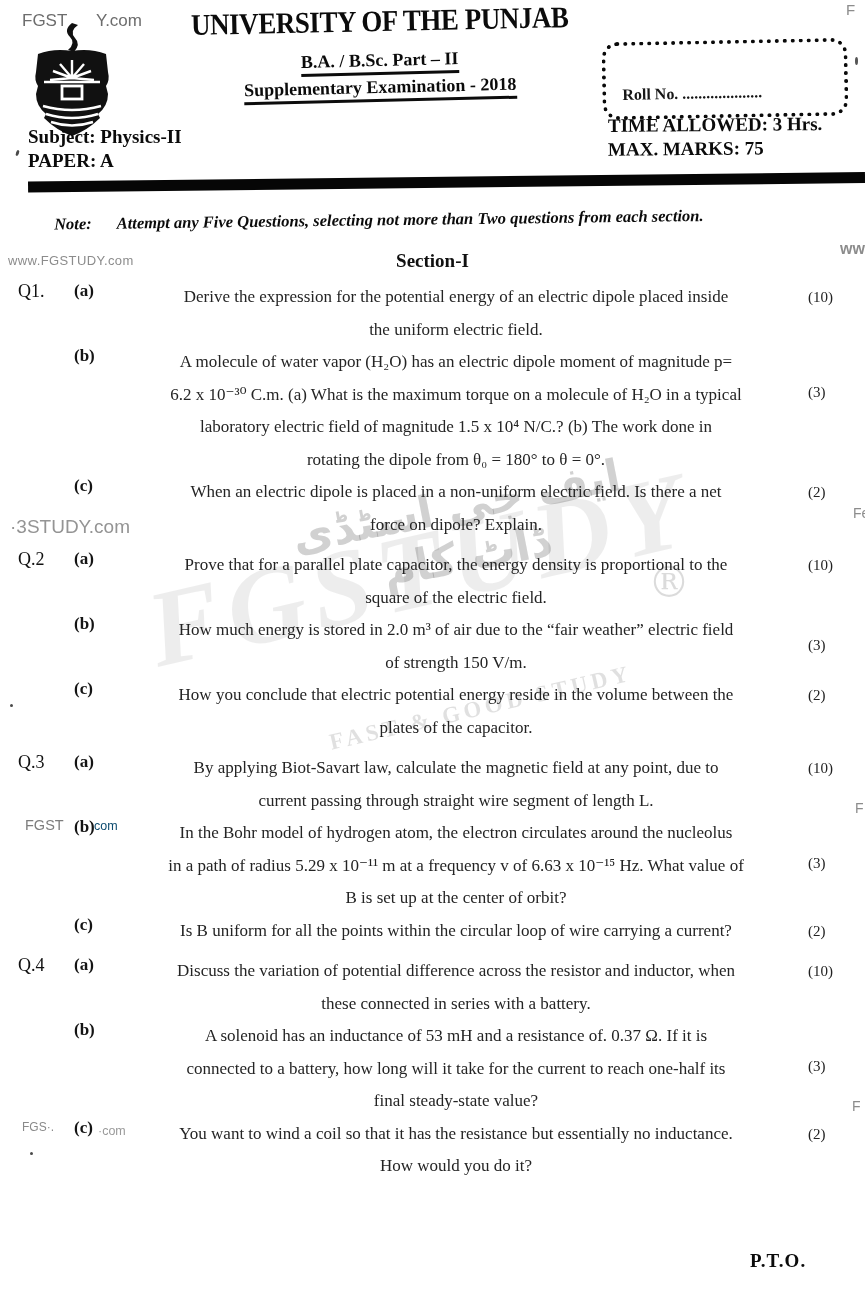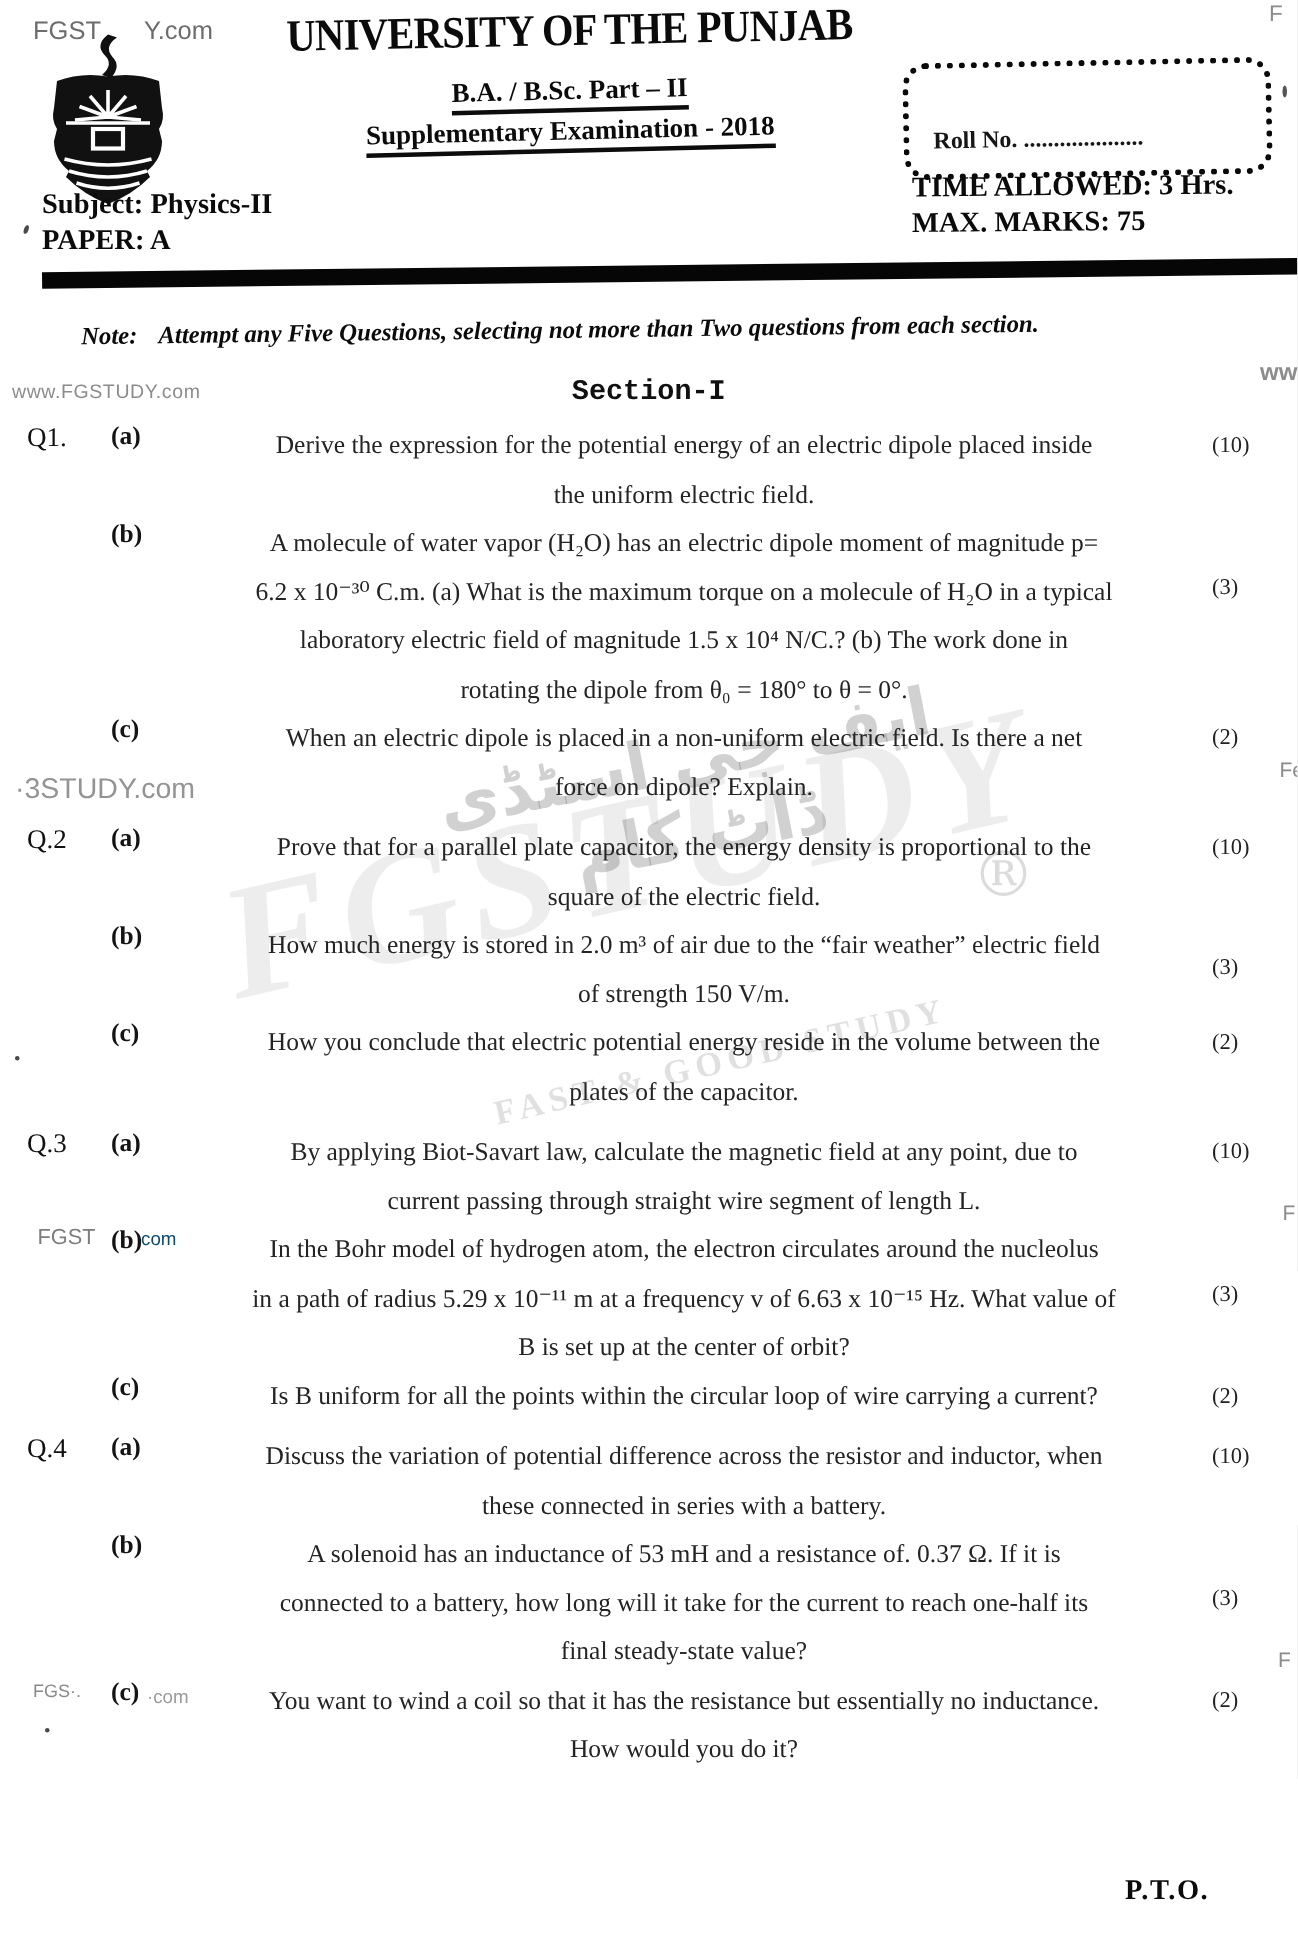--- a/index.html
+++ b/index.html
@@ -16,24 +16,24 @@
   .ul{display:inline-block;border-bottom:3px solid #0c0c0c;padding-bottom:1px;transform:rotate(-1.4deg);}
   #roll-box{left:602px;top:40px;width:238px;height:70px;border:4px dotted #0a0a0a;border-radius:16px;transform:rotate(-1.1deg);}
   #roll-label{left:16px;top:40px;font-size:16px;font-weight:bold;white-space:nowrap;}
   #time-allowed{left:608px;top:114px;font-size:19px;font-weight:bold;transform:rotate(-.5deg);white-space:nowrap;color:#0b0b0b;}
   #max-marks{left:608px;top:138px;font-size:19px;font-weight:bold;transform:rotate(-.5deg);white-space:nowrap;color:#0b0b0b;}
   #subject{left:28px;top:126px;font-size:19px;font-weight:bold;white-space:nowrap;color:#0b0b0b;text-align:right;}
   #paper{left:28px;top:150px;font-size:19px;font-weight:bold;white-space:nowrap;color:#0b0b0b;}
   #divider{left:28px;top:172px;width:837px;height:11px;background:#060606;transform:rotate(-.65deg);transform-origin:100% 50%;}
   #note-line{left:54px;top:204px;width:800px;font-size:16.5px;font-weight:bold;font-style:italic;
              transform:rotate(-.75deg);transform-origin:100% 50%;white-space:nowrap;color:#0b0b0b;}
-  #note-line .note-label{margin-right:14px;}
+  #note-line .note-label{margin-right:25px;}
 
   
-  #section-title{left:0;top:250px;width:865px;text-align:center;font-size:19px;font-weight:bold;color:#101010;font-family:Liberation Mono, monospace;}
+  #section-title{left:0;top:250px;width:865px;text-align:center;font-size:19px;font-weight:bold;color:#101010;}
   #questions{left:18px;top:281px;width:845px;}
   .question{margin-bottom:8px;}
   .q-part{display:grid;grid-template-columns:56px 52px 660px 1fr;align-items:start;}
   .q-num{font-weight:normal;font-size:18px;color:#111;}
   .q-label{font-weight:bold;font-size:17px;color:#141414;}
   .q-line{white-space:nowrap;font-size:17px;line-height:32.5px;height:32.5px;color:#242424;text-align:center;}
   .q-marks{font-size:15px;padding-left:22px;color:#222;line-height:32.5px;white-space:nowrap;}
   .marks-down{padding-top:30px;}
   .marks-half{padding-top:15px;}
   #pto{left:750px;top:1250px;font-size:19px;font-weight:bold;letter-spacing:1px;color:#0b0b0b;}

